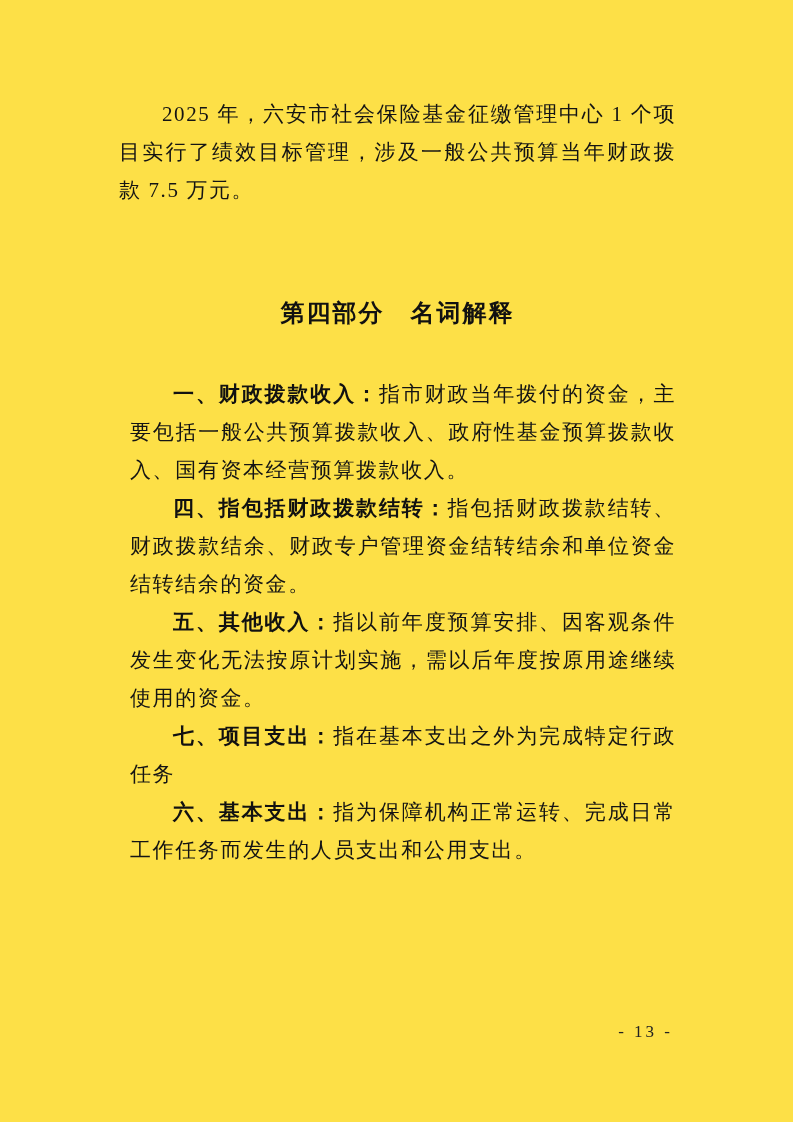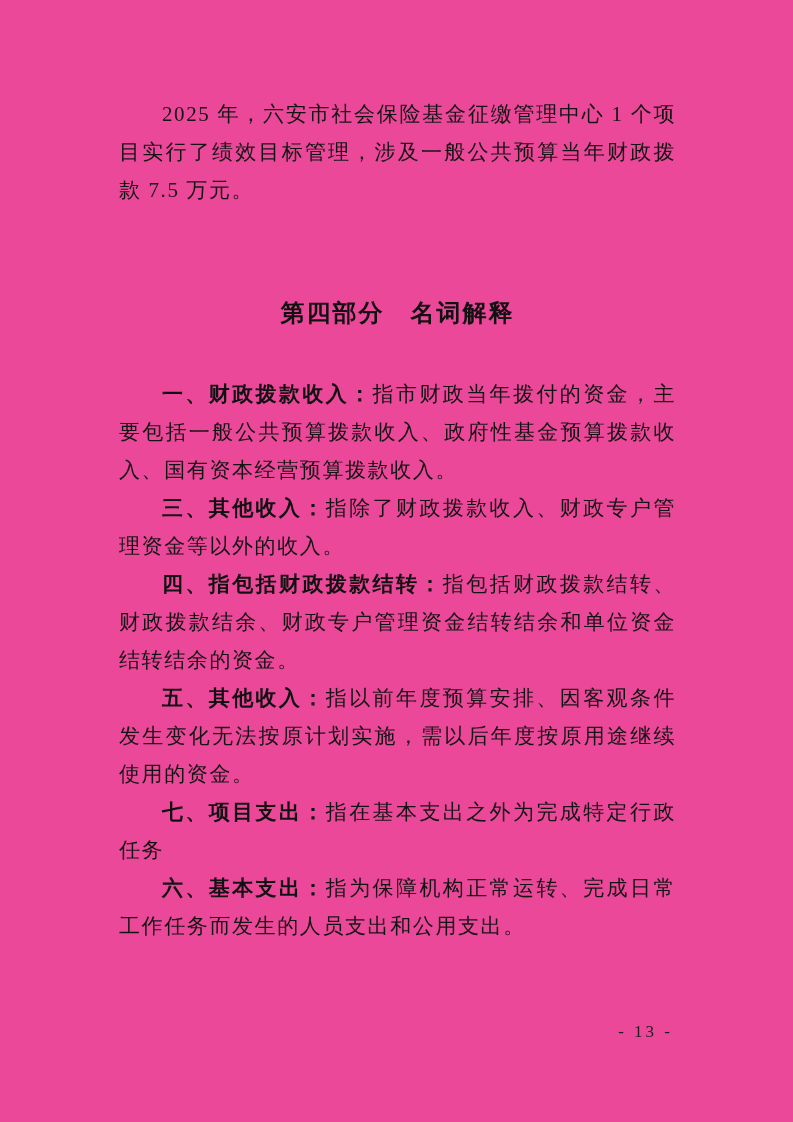--- a/index.html
+++ b/index.html
@@ -4,21 +4,21 @@
 <style>
   html, body {
     margin: 0;
     padding: 0;
     background: #ffffff;
   }
   .page {
     position: relative;
     width: 793px;
     height: 1122px;
-    background: #ec4899;
+    background: #fde047;
     overflow: hidden;
     font-family: "Liberation Serif", "DejaVu Serif", serif;
     color: #141414;
   }
   .content {
     position: absolute;
     left: 119px;
     width: 557px;
     top: 0;
   }
@@ -40,20 +40,21 @@
     font-weight: 700;
     font-size: 24px;
     line-height: 32px;
     letter-spacing: 2px;
     text-align: center;
     text-indent: 0;
     color: #111111;
   }
   .defs {
     margin-top: 46px;
+    margin-left: 11px;
   }
   .term {
     font-family: "Liberation Sans", "DejaVu Sans", sans-serif;
     font-weight: 700;
     color: #111111;
   }
   .page-number {
     position: absolute;
     top: 1021px;
     right: 120px;
@@ -72,21 +73,20 @@
 
     <p class="para intro">2025 年，六安市社会保险基金征缴管理中心 1 个项目实行了绩效目标管理，涉及一般公共预算当年财政拨款 7.5 万元。</p>
 
     <h2 class="heading">第四部分　名词解释</h2>
 
     <div class="defs">
 
       <p class="para"><span class="term">一、财政拨款收入：</span><span>指市财政当年拨付的资金，主要包括一般公共预算拨款收入、政府性基金预算拨款收入、国有资本经营预算拨款收入。</span></p>
 
 
-      <p class="para"><span class="term">三、其他收入：</span><span>指除了财政拨款收入、财政专户管理资金等以外的收入。</span></p>
 
       <p class="para"><span class="term">四、指包括财政拨款结转：</span><span>指包括财政拨款结转、财政拨款结余、财政专户管理资金结转结余和单位资金结转结余的资金。</span></p>
 
       <p class="para"><span class="term">五、其他收入：</span><span>指以前年度预算安排、因客观条件发生变化无法按原计划实施，需以后年度按原用途继续使用的资金。</span></p>
 
       <p class="para"><span class="term">七、项目支出：</span><span>指在基本支出之外为完成特定行政任务</span></p>
 
       <p class="para"><span class="term">六、基本支出：</span><span>指为保障机构正常运转、完成日常工作任务而发生的人员支出和公用支出。</span></p>
 
     </div>

